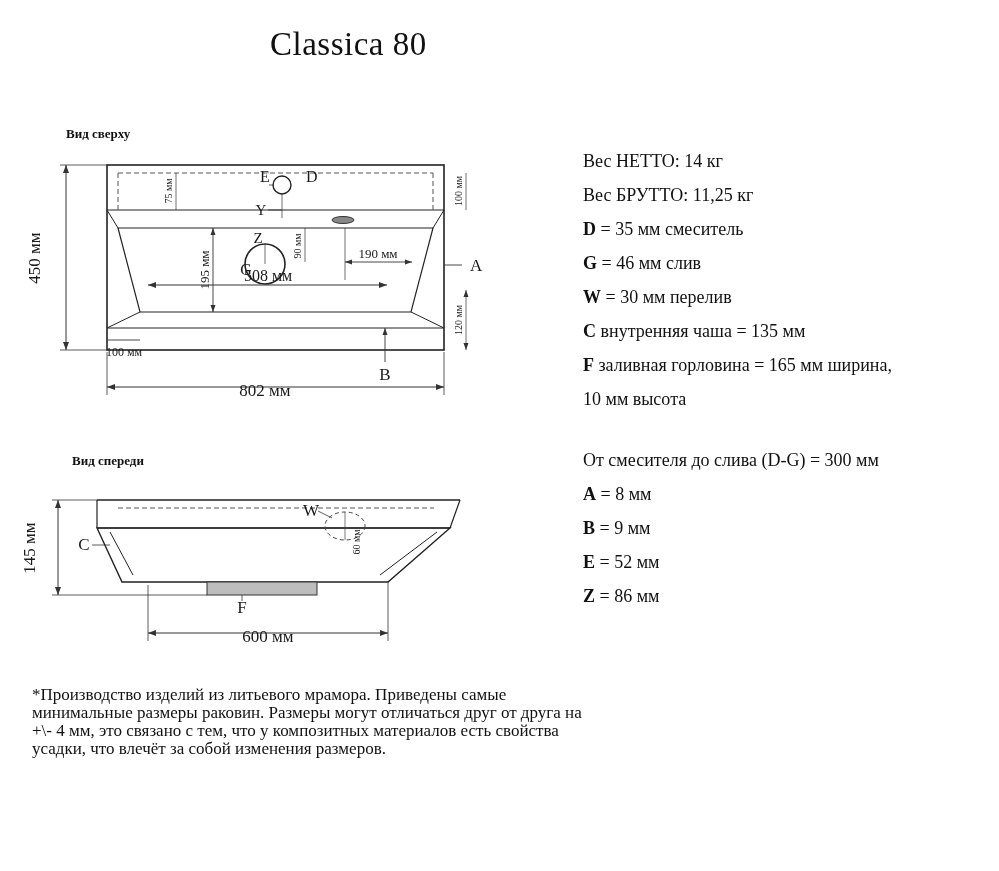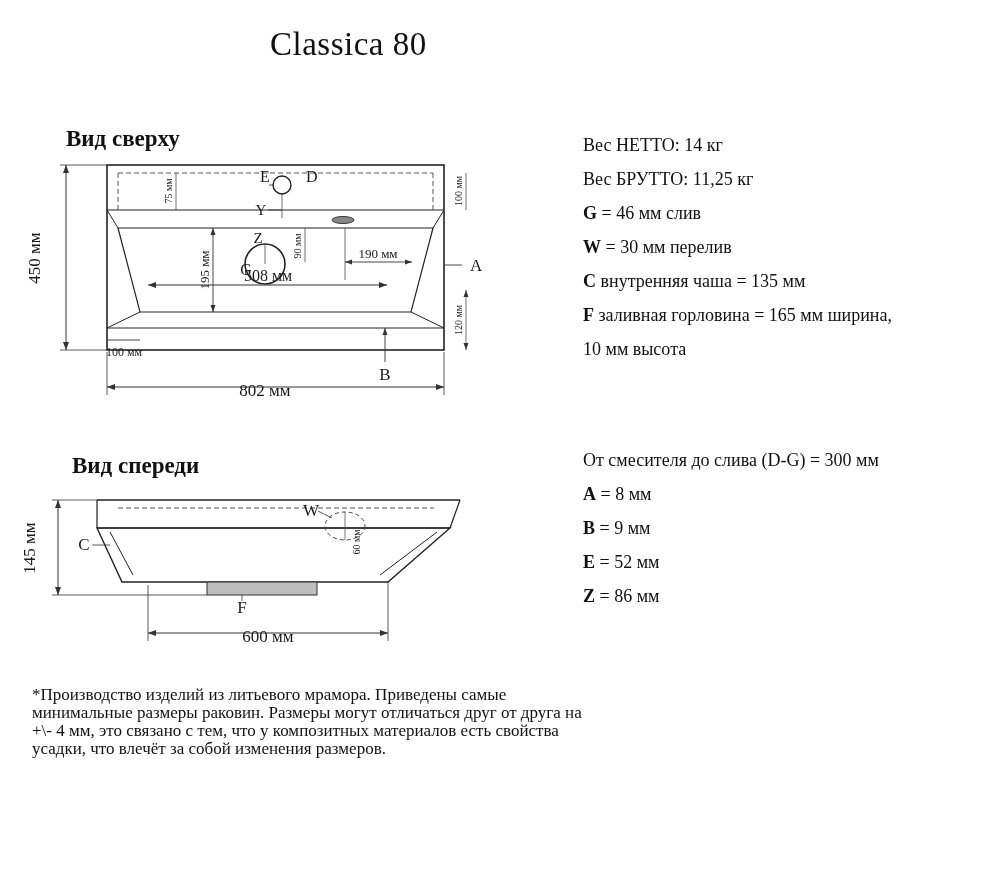--- a/index.html
+++ b/index.html
@@ -25,34 +25,34 @@
     position: absolute;
     left: 270px;
     top: 26px;
     font-size: 33px;
     letter-spacing: 0.5px;
     color: #111;
   }
   
   .view-heading {
     position: absolute;
-    font-size: 23px;
+    font-size: 13px;
     font-weight: bold;
     color: #111;
   }
   #heading-top { left: 66px; top: 126px; }
   #heading-front { left: 72px; top: 453px; }
 
   
   .spec-list {
     position: absolute;
     left: 583px;
     width: 400px;
   }
-  #spec-top { top: 128px; }
+  #spec-top { top: 144px; }
   #spec-bottom { top: 443px; }
   .spec-line {
     font-size: 18px;
     line-height: 34px;
     color: #111;
     white-space: nowrap;
   }
   .spec-line b { font-weight: bold; }
 
   
@@ -217,20 +217,21 @@
     <line x1="148" y1="115" x2="148" y2="171" stroke="#333" stroke-width="0.8"></line>
     <line x1="388" y1="112" x2="388" y2="171" stroke="#333" stroke-width="0.8"></line>
     <polygon points="148,163 156,160 156,166" fill="#333"></polygon>
     <polygon points="388,163 380,160 380,166" fill="#333"></polygon>
     <text x="268" y="172" font-size="17" text-anchor="middle">600 мм</text>
   </svg>
 
   <div class="spec-list" id="spec-top">
     <div class="spec-line">Вес НЕТТО: 14 кг</div>
     <div class="spec-line">Вес БРУТТО: 11,25 кг</div>
+    <div class="spec-line"><b>D</b> = 35 мм смеситель</div>
     <div class="spec-line"><b>G</b> = 46 мм слив</div>
     <div class="spec-line"><b>W</b> = 30 мм перелив</div>
     <div class="spec-line"><b>C</b> внутренняя чаша = 135 мм</div>
     <div class="spec-line"><b>F</b> заливная горловина = 165 мм ширина,</div>
     <div class="spec-line">10 мм высота</div>
   </div>
 
   <div class="spec-list" id="spec-bottom">
     <div class="spec-line">От смесителя до слива (D-G) = 300 мм</div>
     <div class="spec-line"><b>A</b> = 8 мм</div>

